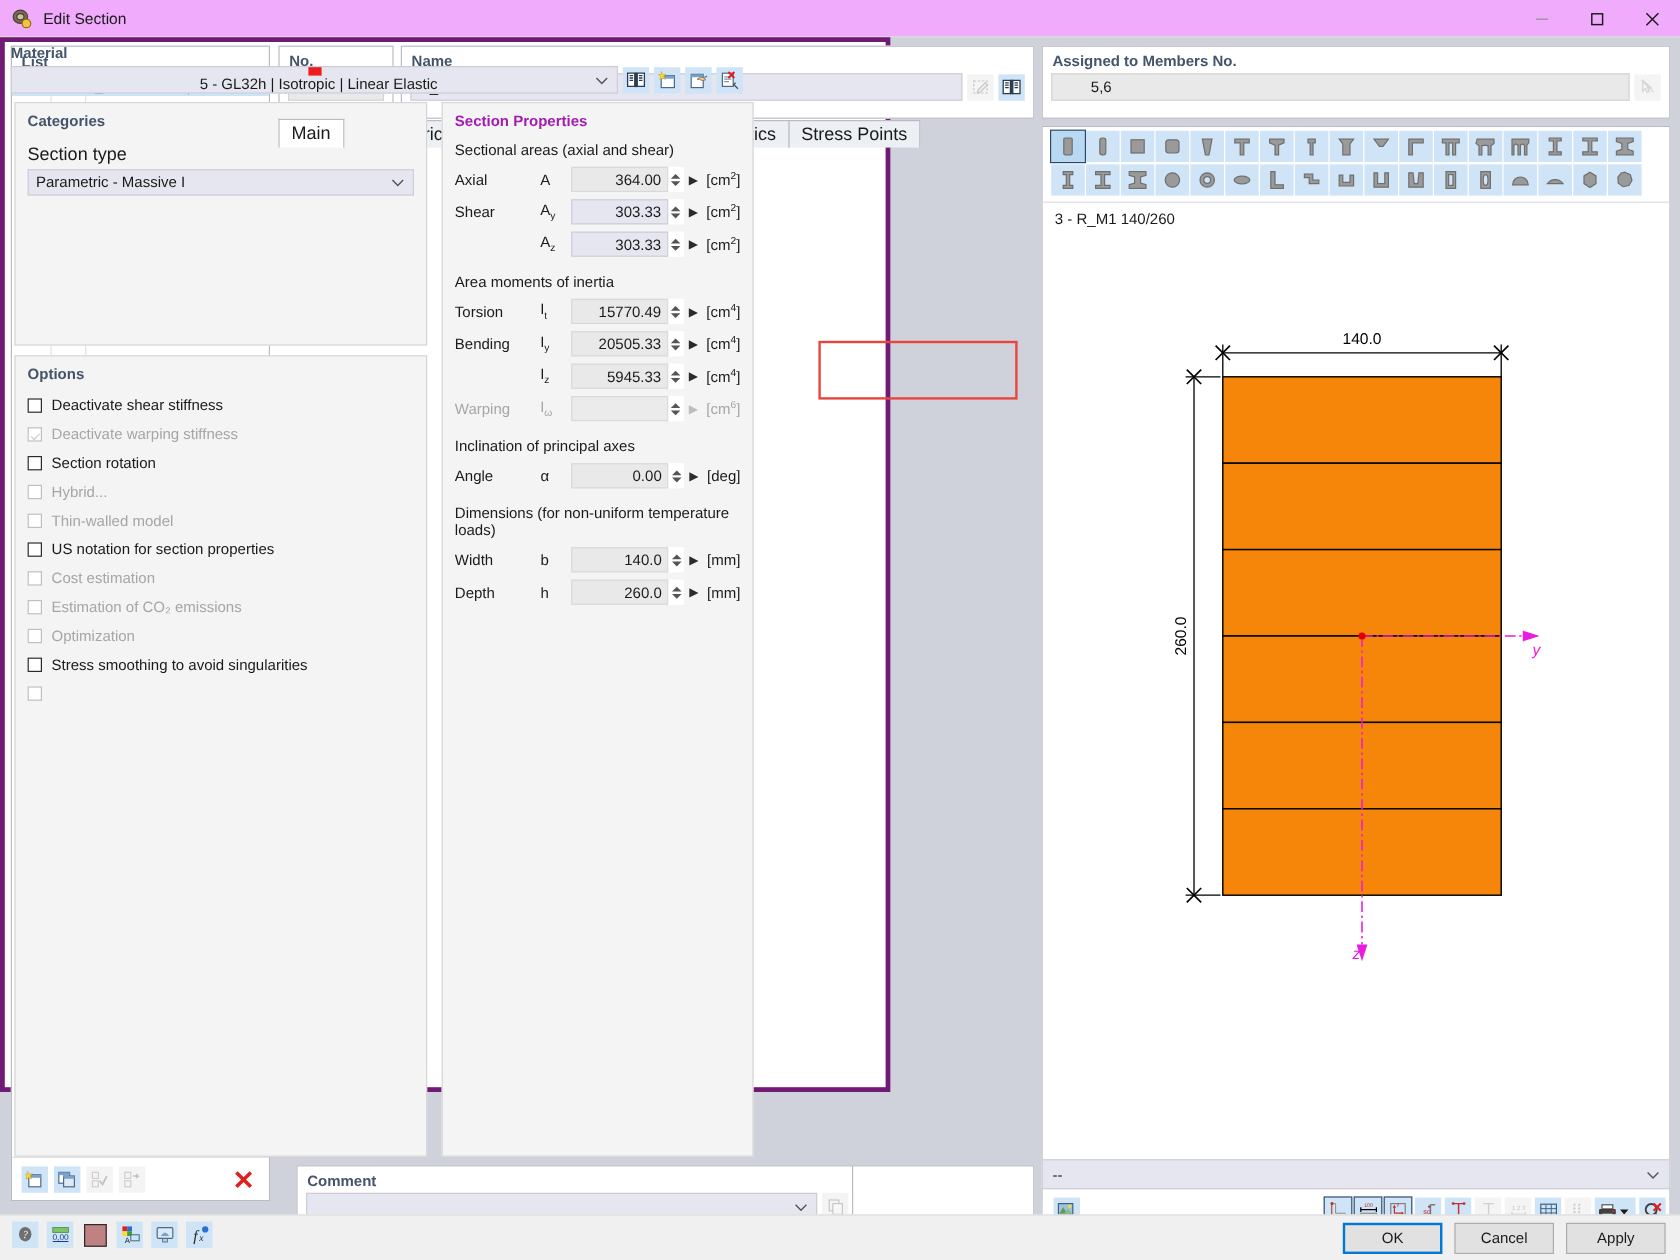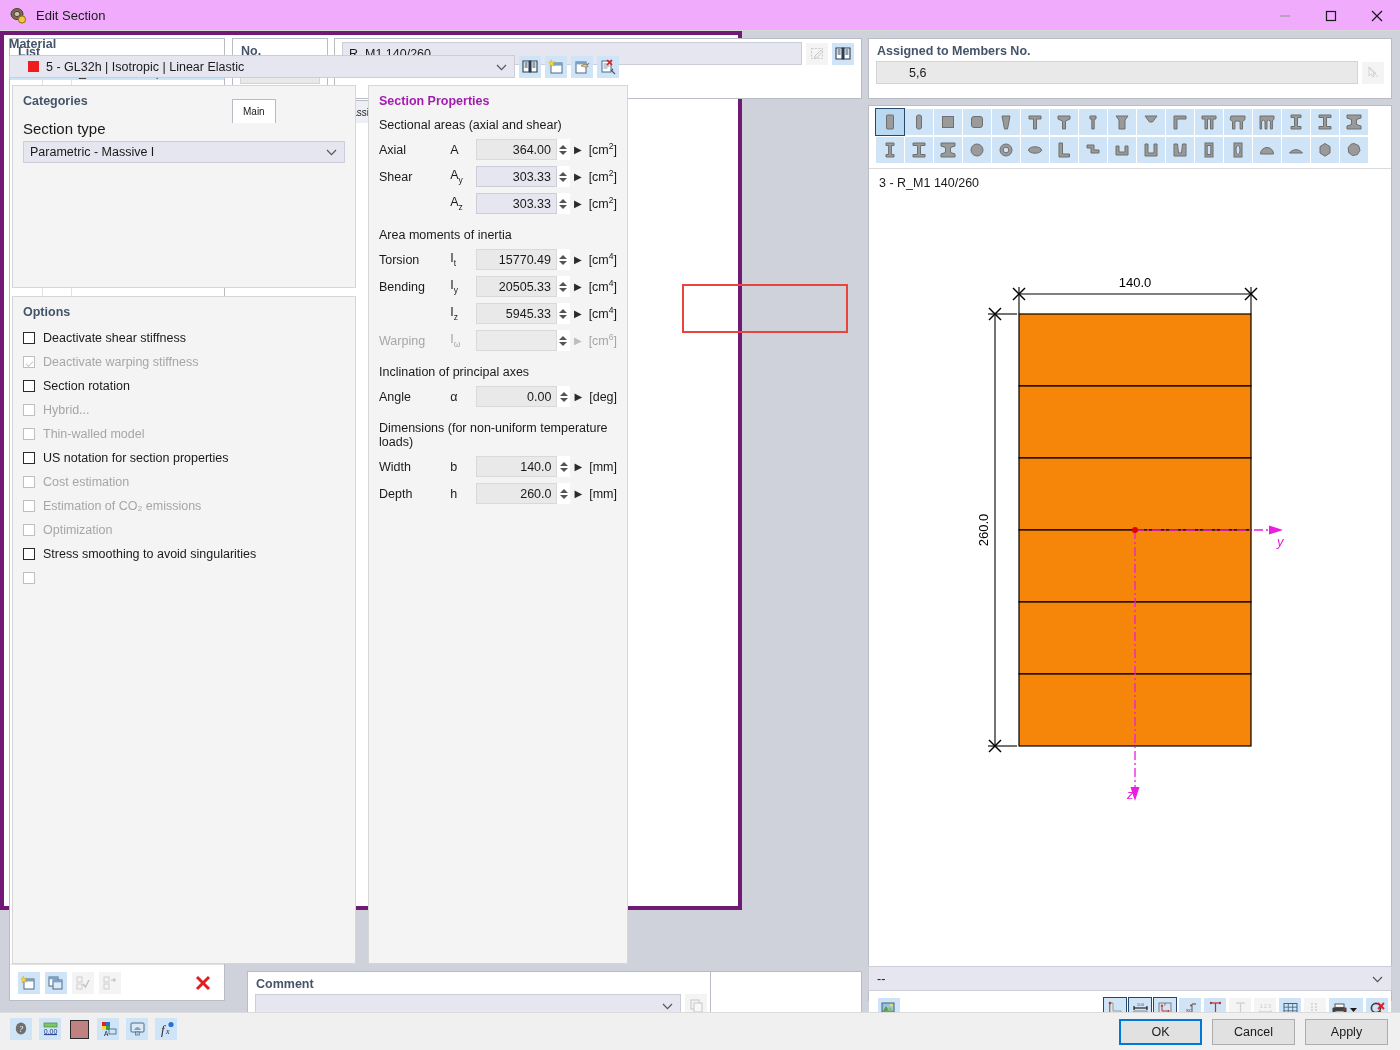--- a/index.html
+++ b/index.html
@@ -53,30 +53,30 @@
   #nopanel { left:232px; top:7px; width:96px; height:61px; }
   #namepanel { left:334px; top:7px; width:528px; height:61px; }
   #assignpanel { left:868px; top:7px; width:524px; height:61px; }
   .fieldlabel { color:#44546a; font-weight:bold; font-size:12.5px; padding:5px 0 0 8px; }
   .txtfield { background:#e6e6f0; border:1px solid #cdcdd8; height:23px; display:flex; align-items:center;
               padding-left:6px; font-size:12.5px; }
   .txtfield.gray { background:#e9e9e9; border-color:#d4d4d4;padding-left:32px; }
 
   
   #tabstrip { position:absolute; left:232px; top:68px; width:630px; height:24px; display:flex; align-items:flex-end; }
-  .tab { height:23px; padding:0 10px; display:flex; align-items:center; font-size:10px;
+  .tab { height:23px; padding:0 10px; display:flex; align-items:center; font-size:15px;
          background:#eceff3; border:1px solid #b9bcc4; border-bottom:none; margin-right:-1px; color:#1a1a1a;}
   .tab.active { background:#ffffff; height:24px; position:relative; z-index:3; }
 
   
   #mainpanel { left:232px; top:91px; width:742px; height:879px; background:#ffffff; border:4px solid #701a75; }
 
   #matbox { position:absolute; left:9px; top:6px; width:610px; }
   .selectfield { background:#e6e6f0; border:1px solid #cdcdd8; height:23px; display:flex; align-items:center;
-                 padding-left:18px; font-size:12.5px; position:relative; }
+                 padding-left:7px; font-size:12.5px; position:relative;flex-direction:column; }
   .selectfield .chev { position:absolute; right:7px; top:50%; transform:translateY(-50%); }
   .matswatch { width:11px; height:11px; background:#ee1c1c; margin-right:7px; }
 
   .subpanel { position:absolute; background:#f4f4f4; border:1px solid #d6d6d6; }
   #categories { left:12px; top:54px; width:344px; height:203px; }
   #options { left:12px; top:265px; width:344px; height:668px; }
   #secprops { left:368px; top:54px; width:260px; height:879px; }
   .sp-inner { padding:8px 10px 0 10px; }
 
   .sectype-label { font-size:15px; margin:12px 0 4px 0; }
@@ -238,20 +238,21 @@
   </div>
 
   <div class="panel" id="nopanel">
     <div class="fieldlabel">No.</div>
     <div style="padding:3px 7px 0 7px;">
       <div class="txtfield gray">3</div>
     </div>
   </div>
 
   <div class="panel" id="namepanel">
+    <div class="fieldlabel">Name</div>
     <div style="padding:3px 7px 0 7px; display:flex; gap:4px; align-items:center;">
       <div class="txtfield" style="flex:1">R_M1 140/260</div>
       <div class="tbtn dis">
         <svg width="15" height="15" viewBox="0 0 15 15">
             <rect x="1.5" y="2.5" width="11" height="10" fill="none" stroke="#9a9a9a" stroke-dasharray="2 1.4"></rect>
             <path d="M5 10 l6-6 1.8 1.8 -6 6 -2.4 .6z" fill="#e6e6e6" stroke="#9a9a9a"></path>
           </svg>
       </div>
       <div class="tbtn">
         <svg width="16" height="15" viewBox="0 0 16 15">

